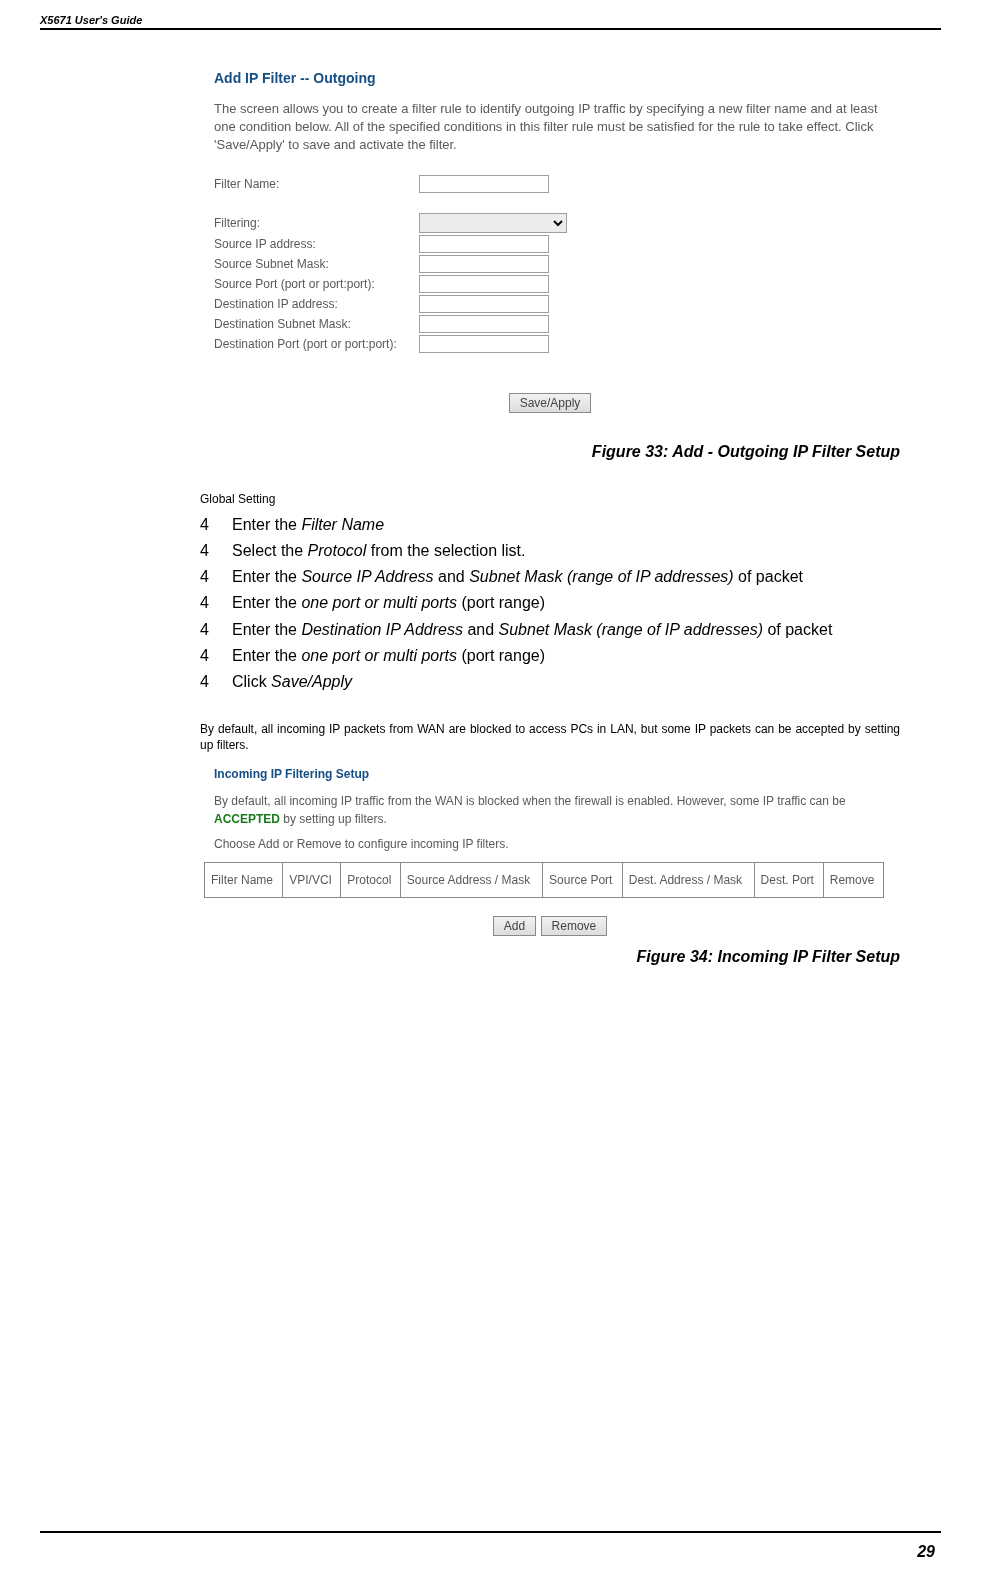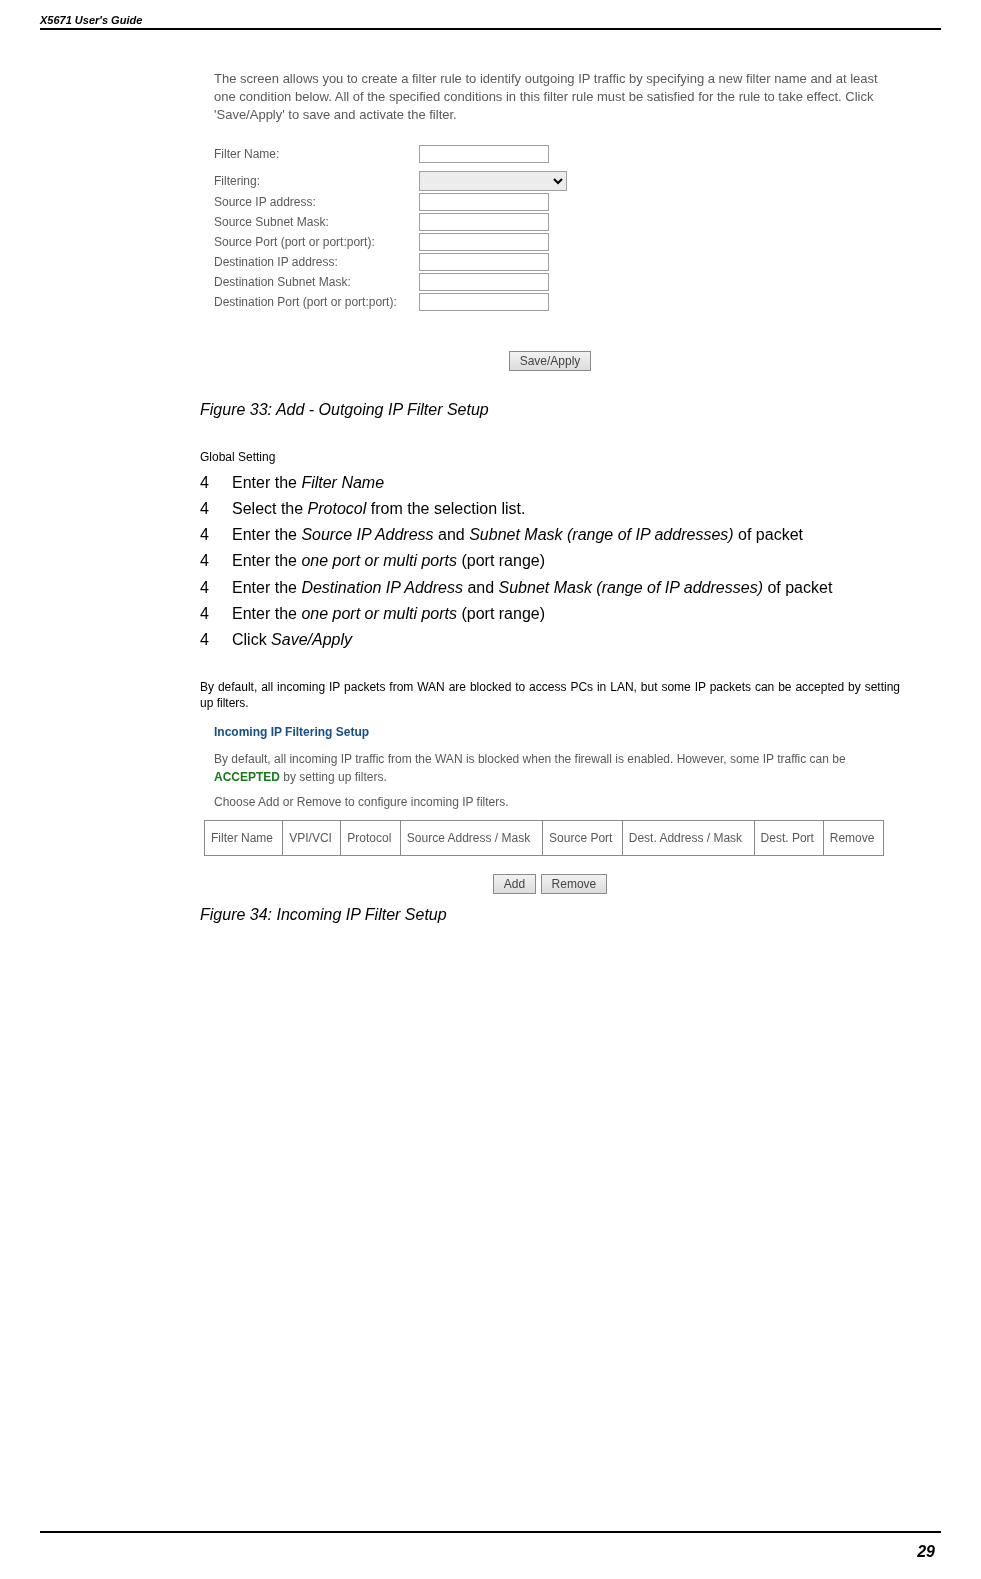--- a/index.html
+++ b/index.html
@@ -11,29 +11,29 @@
   .running-head { font-size: 11px; font-style: italic; font-weight: bold; padding: 14px 0 2px 0; }
   .rule { border: none; border-top: 2px solid #000; margin: 0 0 0 0; }
 
   .content { margin-left: 160px; width: 700px; }
 
   
   .shot { border: none; margin-top: 40px; margin-bottom: 30px; font-family: Verdana, Arial, sans-serif; color: #565656; }
   .shot .title1 { color: #154e85; font-weight: bold; font-size: 14px; margin: 20px 0 14px 14px; }
   .shot .blurb1 { color: #5a5a5a; font-size: 13px; line-height: 1.4; margin: 0 14px 20px 14px; }
   .form-row { display: flex; align-items: center; margin: 2px 0 2px 14px; font-size: 12px; color: #5a5a5a; }
-  .form-row.spaced { margin-bottom: 8px; }
+  .form-row.spaced { margin-bottom: 20px; }
   .form-row .lbl { width: 205px; }
   .form-row input[type=text] { width: 130px; height: 18px; border: 1px solid #a0a0a0; background: #fff; }
   .form-row select { width: 148px; height: 20px; border: 1px solid #a0a0a0; background: #ececec; }
 
   .btn { display: inline-block; border: 1px solid #8a8a8a; background: linear-gradient(#f2f2f2,#dcdcdc); color: #444; font-size: 12px; padding: 2px 10px; font-family: Verdana, Arial, sans-serif; }
   .btn-row { margin: 40px 0 10px 0; text-align: center; }
 
-  .fig-caption { font-weight: normal; font-style: italic; font-size: 16px; margin: 1px 0 30px 0; }
+  .fig-caption { font-weight: bold; font-style: italic; font-size: 16px; margin: 1px 0 30px 0; text-align: right; }
 
   .body-text { font-size: 12px; line-height: 1.35; margin: 6px 0; }
   .list { margin: 4px 0 0 0; }
   .li { display: flex; font-size: 16px; line-height: 1.45; margin: 3px 0; }
   .li .num { width: 32px; flex: 0 0 32px; }
   .li .txt { flex: 1; text-align: justify; }
   .it { font-style: italic; }
 
   
   .shot2 { margin-top: 6px; margin-bottom: 12px; font-family: Verdana, Arial, sans-serif; }
@@ -50,20 +50,21 @@
 </head>
 <body>
 
 <div class="page">
   <div class="running-head">X5671 User's Guide</div>
   <hr class="rule">
 
   <div class="content">
 
     <div class="shot">
+      <div class="title1">Add IP Filter -- Outgoing</div>
       <div class="blurb1">The screen allows you to create a filter rule to identify outgoing IP traffic by specifying a new filter name and at least one condition below. All of the specified conditions in this filter rule must be satisfied for the rule to take effect. Click 'Save/Apply' to save and activate the filter.</div>
 
       <div class="form-row spaced">
         <span class="lbl">Filter Name:</span>
         <input type="text" style="">
       </div>
 
       <div class="form-row">
         <span class="lbl">Filtering:</span>
         <select></select>

